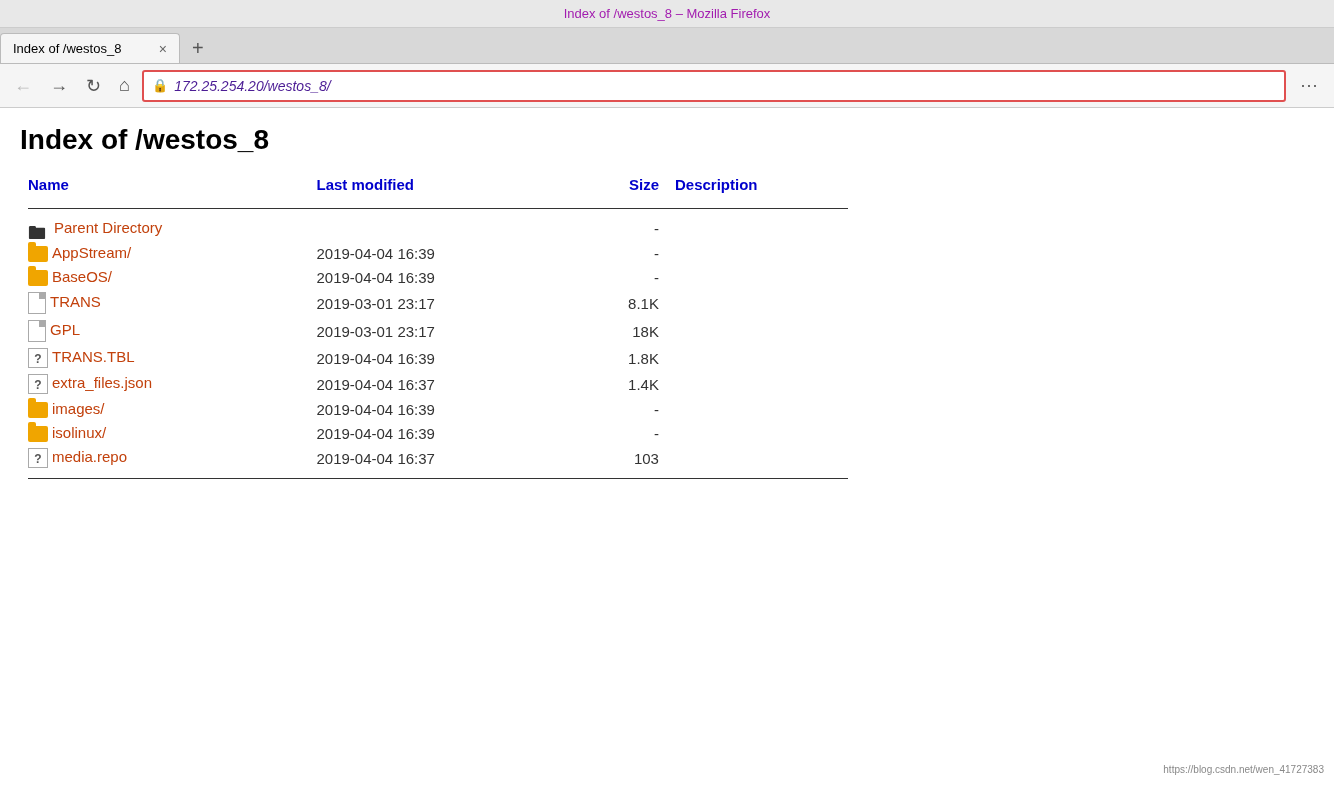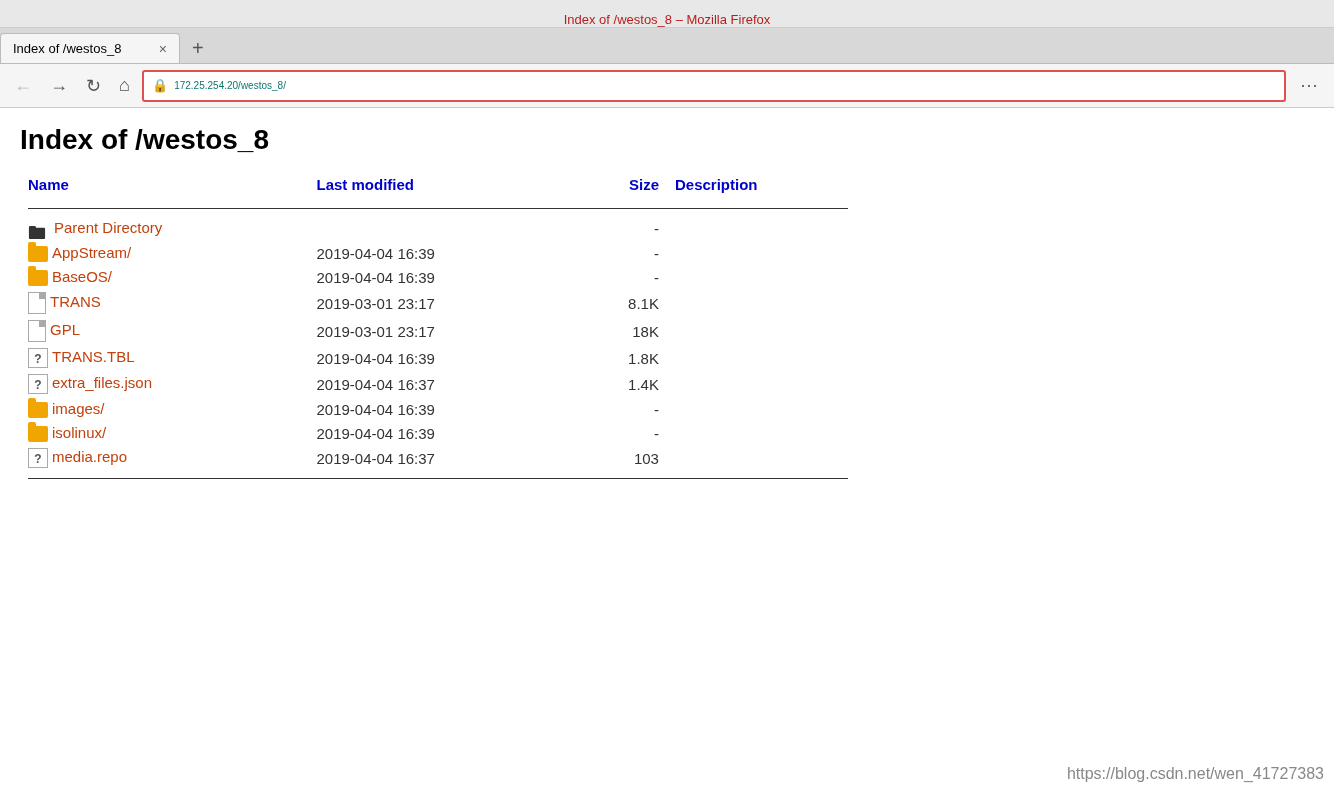--- a/index.html
+++ b/index.html
@@ -3,24 +3,24 @@
   <meta charset="utf-8">
   <style>
     * { margin: 0; padding: 0; box-sizing: border-box; }
     body { font-family: Arial, sans-serif; background: #f0f0f0; width: 1334px; height: 793px; overflow: hidden; }
 
     
     .title-bar {
       background: #e8e8e8;
       height: 28px;
       display: flex;
-      align-items: flex-end;
+      align-items: center;
       justify-content: center;
       font-size: 13px;
-      color: #b91c1c;
+      color: #a21caf;
       border-bottom: 1px solid #ccc;
     }
 
     
     .tab-bar {
       background: #d8d8d8;
       height: 36px;
       display: flex;
       align-items: flex-end;
       padding-left: 0;
@@ -89,24 +89,25 @@
       height: 32px;
       gap: 6px;
     }
     .lock-icon {
       font-size: 13px;
       color: #666;
     }
     .address-bar {
       border: none;
       outline: none;
-      font-size: 10px;
+      font-size: 14px;
       flex: 1;
       background: transparent;
-      color: #0f766e;
+      color: #4c1d95;
+      font-style: italic;
     }
     .menu-btn {
       background: none;
       border: none;
       font-size: 18px;
       color: #555;
       cursor: pointer;
       padding: 4px 8px;
       border-radius: 3px;
     }
@@ -154,23 +155,23 @@
     .file-link {
       color: #c2410c;
       text-decoration: none;
     }
     .size-col { text-align: right; min-width: 40px; }
     .date-col { min-width: 140px; }
 
     
     .watermark {
       position: fixed;
-      bottom: 10px;
+      bottom: 18px;
       right: 10px;
-      font-size: 16px;
+      font-size: 10px;
       color: #888;
     }
   </style>
 </head>
 <body>
 
 <div class="title-bar">
   <span>Index of /westos_8 – Mozilla Firefox</span>
 </div>
 

